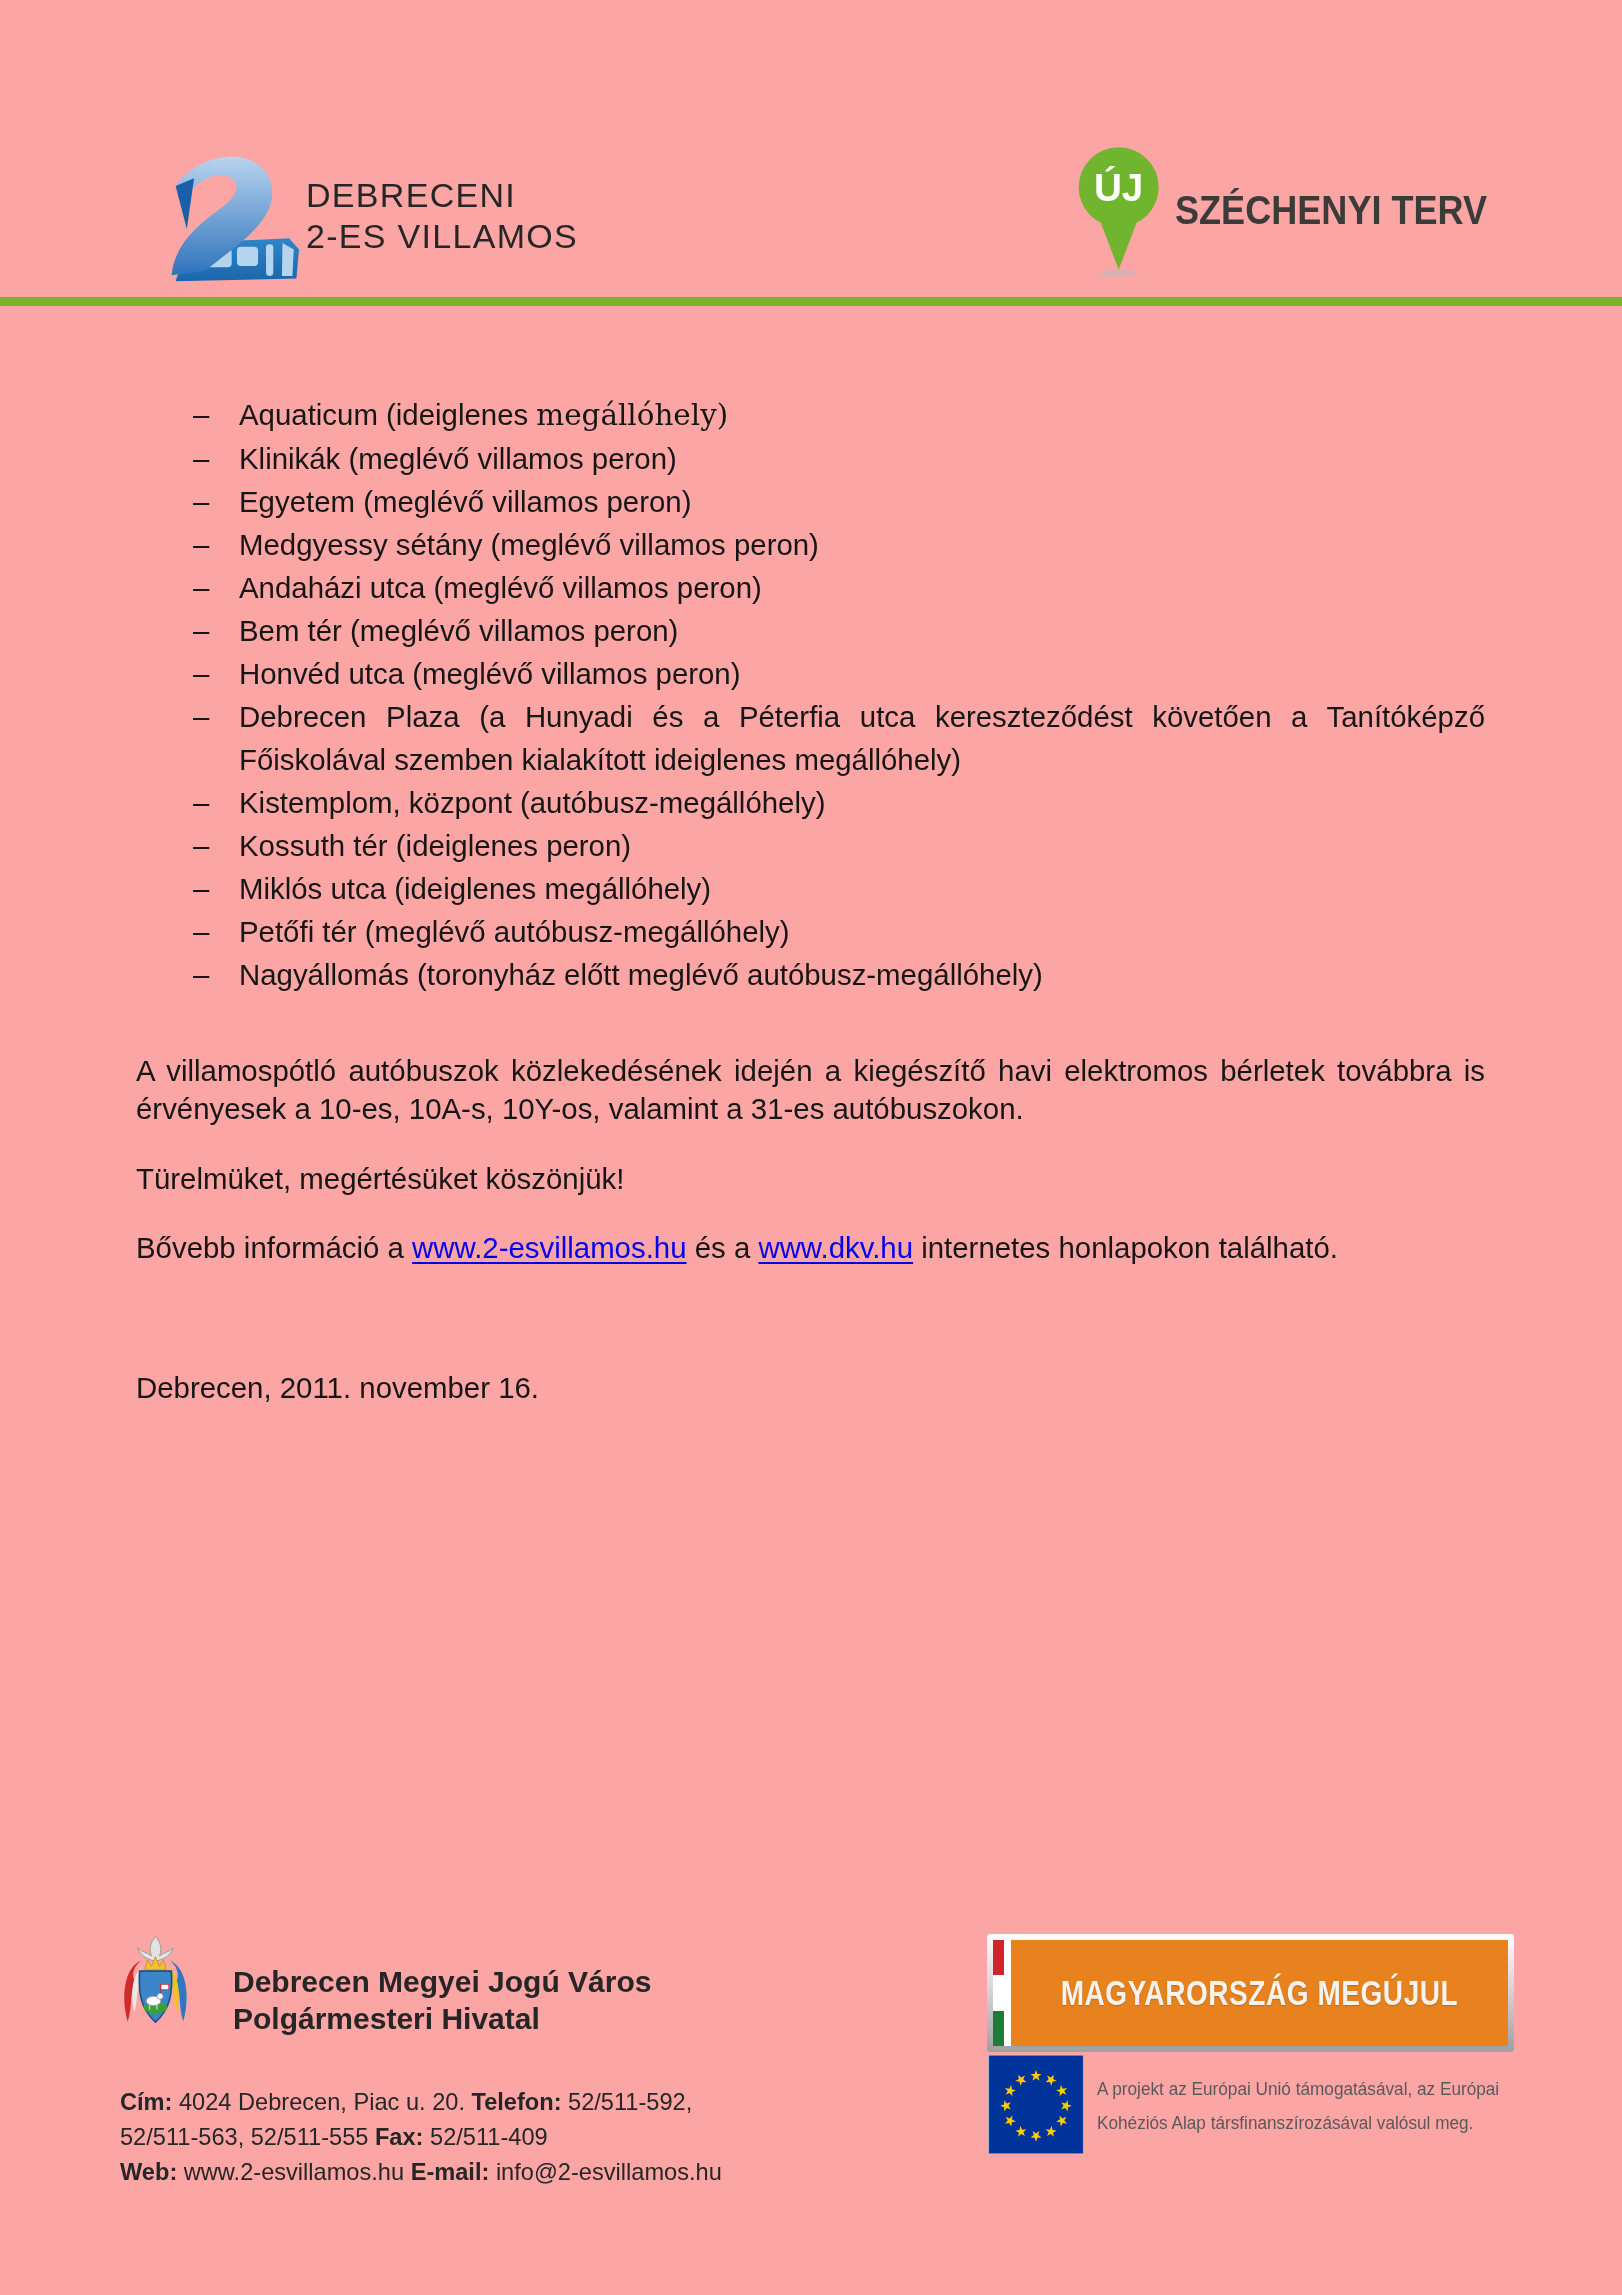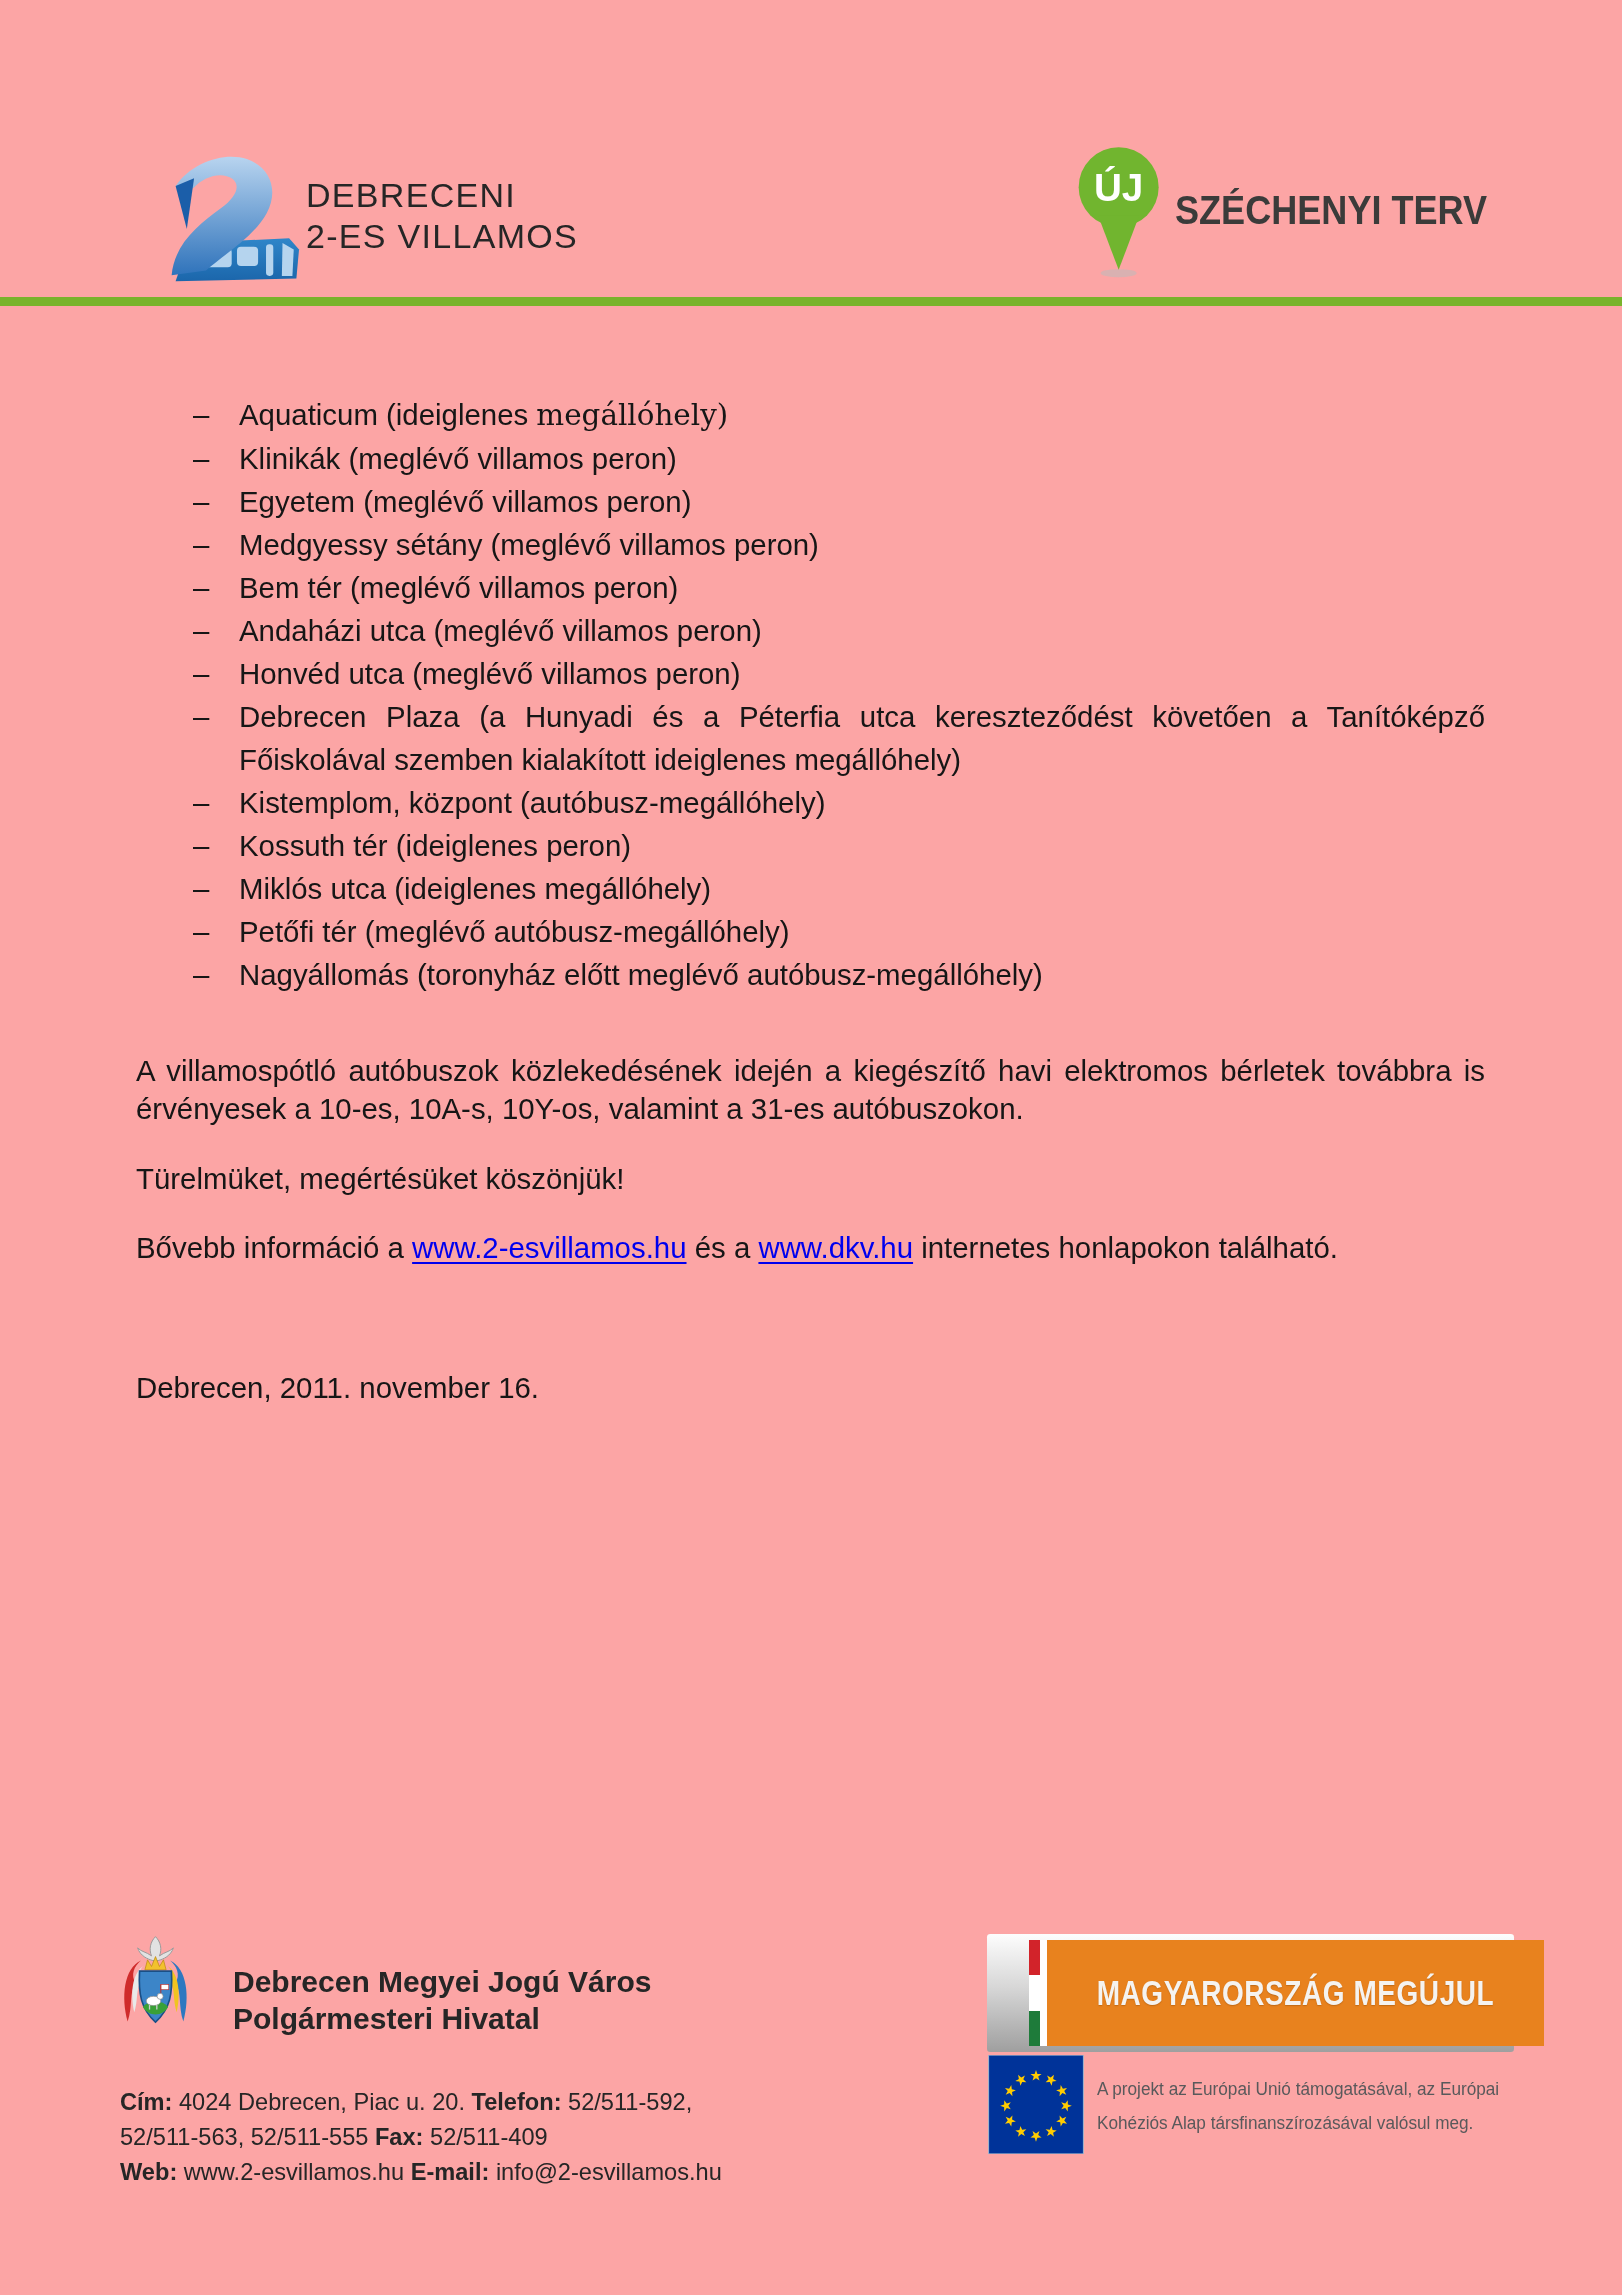--- a/index.html
+++ b/index.html
@@ -53,21 +53,21 @@
     position:absolute;left:120px;top:2085px;width:661px;
     font-size:23.6px;line-height:35px;color:#262626;
   }
   .contact b{font-weight:bold;margin-top:12px;}
   
   .banner{
     position:absolute;left:987px;top:1934px;width:527px;height:118px;
     background:linear-gradient(180deg,#fdfdfd 0%,#d7d7d7 45%,#9f9f9f 100%);
     border-radius:3.3px;box-sizing:border-box;padding:5.9px;
   }
-  .banner-inner{width:100%;height:100%;background:#ffffff;display:flex;gap:7px;box-sizing:border-box;margin-left:36px;}
+  .banner-inner{width:100%;height:100%;background:#ffffff;display:flex;gap:7px;box-sizing:border-box;}
   .hu-flag{width:84px;height:100%;display:flex;flex-direction:column;}
   .hu-flag div{flex:1;}
   .hu-red{background:#d2232a;}
   .hu-white{background:#ffffff;}
   .hu-green{background:#1e7b3a;}
   .banner-orange{
     flex:1;background:#e8821e;display:flex;align-items:center;justify-content:center;
   }
   .banner-orange span{
     font-size:35px;font-weight:bold;color:#f5f3f0;letter-spacing:0.7px;white-space:nowrap;
@@ -117,22 +117,22 @@
   </svg>
   <div class="szt-text">SZÉCHENYI TERV</div>
 
   <div class="green-rule"></div>
 
   <ul class="stops">
     <li><span>Aquaticum (ideiglenes</span> <span class="serif">megállóhely)</span></li>
     <li>Klinikák (meglévő villamos peron)</li>
     <li>Egyetem (meglévő villamos peron)</li>
     <li>Medgyessy sétány (meglévő villamos peron)</li>
+    <li>Andaházi utca (meglévő villamos peron)</li>
     <li>Bem tér (meglévő villamos peron)</li>
-    <li>Andaházi utca (meglévő villamos peron)</li>
     <li>Honvéd utca (meglévő villamos peron)</li>
     <li>Debrecen Plaza (a Hunyadi és a Péterfia utca kereszteződést követően a Tanítóképző Főiskolával szemben kialakított ideiglenes megállóhely)</li>
     <li>Kistemplom, központ (autóbusz-megállóhely)</li>
     <li>Kossuth tér (ideiglenes peron)</li>
     <li>Miklós utca (ideiglenes megállóhely)</li>
     <li>Petőfi tér (meglévő autóbusz-megállóhely)</li>
     <li>Nagyállomás (toronyház előtt meglévő autóbusz-megállóhely)</li>
   </ul>
 
   <div class="para p1">A villamospótló autóbuszok közlekedésének idején a kiegészítő havi elektromos bérletek továbbra is érvényesek a 10-es, 10A-s, 10Y-os, valamint a 31-es autóbuszokon.</div>

